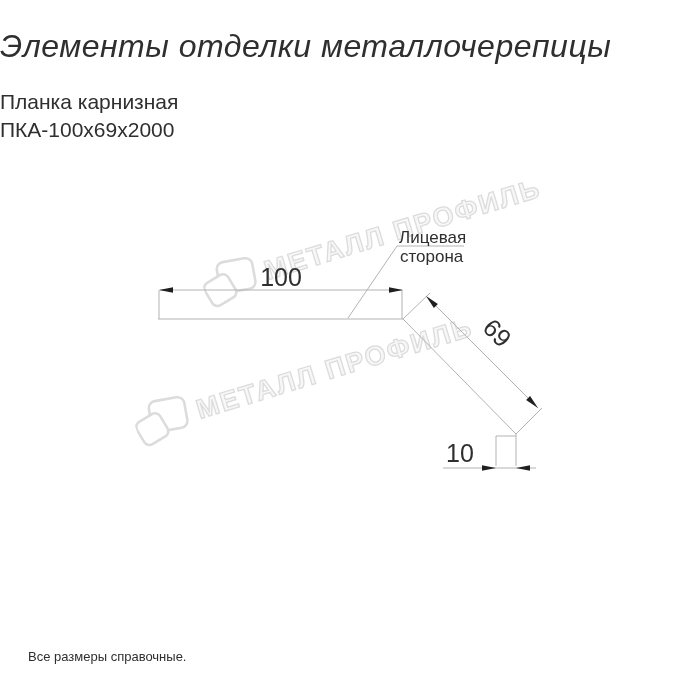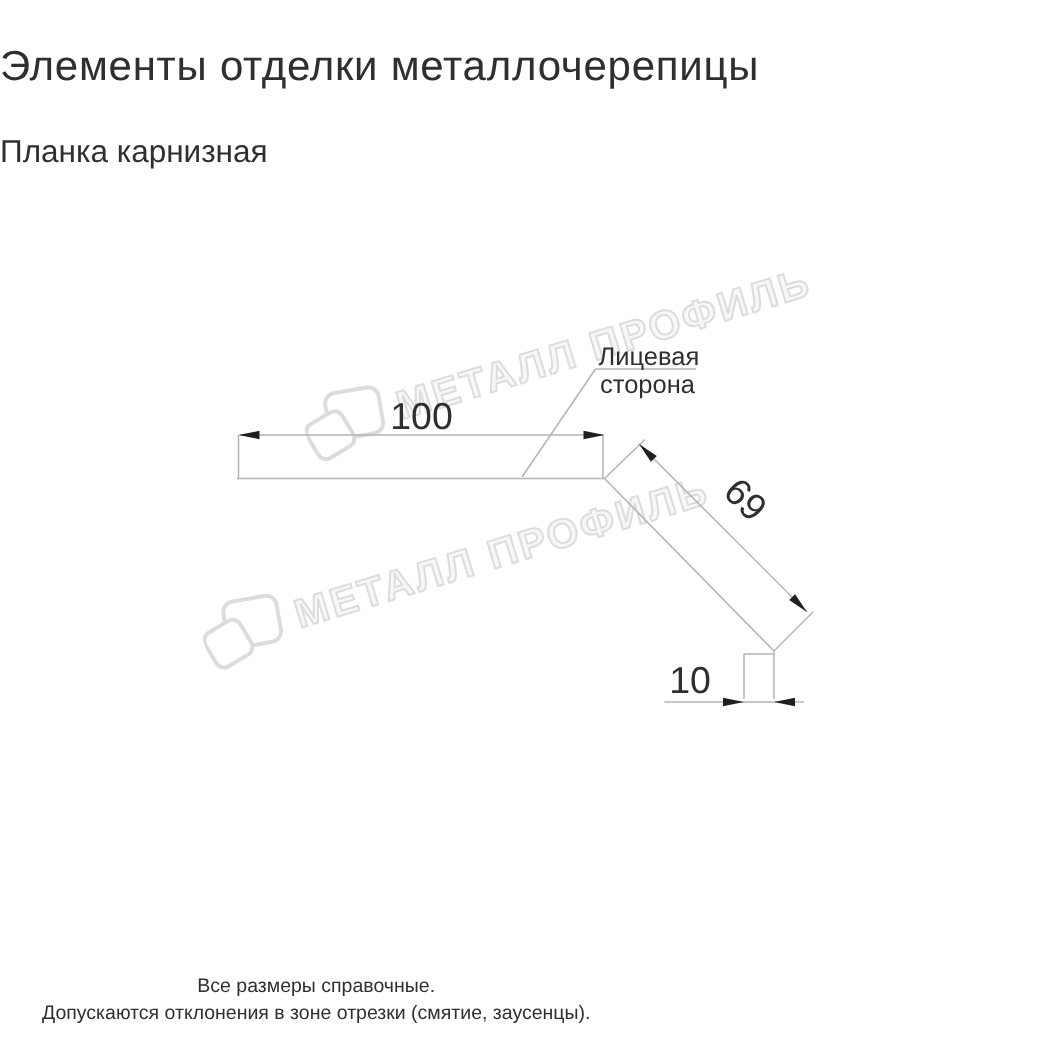--- a/index.html
+++ b/index.html
@@ -3,21 +3,21 @@
 <meta charset="utf-8">
 <style>
   :root{
     --bg:#ffffff; --ink:#2f2f2f; --line:#b3b3b3; --arrow:#1f1f1f; --wm:#dcdcdc;
   }
   html,body{margin:0;padding:0;background:var(--bg);}
   .stage{
     position:relative;width:700px;height:700px;background:var(--bg);
     overflow:hidden;font-family:"Liberation Sans","DejaVu Sans",sans-serif;color:var(--ink);
   }
-  .page-title{position:absolute;top:28px;left:0;width:700px;font-size:28px;letter-spacing:.5px;}
+  .page-title{position:absolute;top:28px;left:0;width:700px;font-size:32px;letter-spacing:.5px;font-style:italic;}
   .product-name{position:absolute;top:90px;left:0;width:692px;font-size:21px;}
   .product-code{position:absolute;top:118px;left:0;width:700px;font-size:21px;}
 
   .watermark{
     position:absolute;display:flex;align-items:center;gap:8px;
     transform-origin:0 50%;height:48px;pointer-events:none;
   }
   .wm1{left:204px;top:266px;transform:rotate(-17deg);}
   .wm2{left:136px;top:405px;transform:rotate(-17deg);}
   .wm-text{
@@ -49,20 +49,21 @@
   <div class="watermark wm2">
     <svg width="56" height="46" viewBox="0 0 56 46">
       <rect x="17" y="3" width="36" height="31" rx="7" transform="rotate(7 35 18)" class="cloud"></rect>
       <rect x="2" y="15" width="27" height="26" rx="6" transform="rotate(-14 15 28)" class="cloud"></rect>
     </svg>
     <span class="wm-text">МЕТАЛЛ ПРОФИЛЬ</span>
   </div>
 
   <div class="page-title">Элементы отделки металлочерепицы</div>
   <div class="product-name">Планка карнизная</div>
+  <div class="product-code">ПКА-100х69х2000</div>
 
   <svg class="drawing" width="700" height="700" viewBox="0 0 700 700">
 
     <g>
       <line class="dline" x1="158" y1="319" x2="403" y2="319"></line>
       <line class="dline" x1="403" y1="319" x2="516" y2="434"></line>
       <line class="dline" x1="496" y1="436" x2="516" y2="436"></line>
       <line class="dline" x1="496" y1="436" x2="496" y2="466"></line>
       <line class="dline" x1="516" y1="433" x2="516" y2="466"></line>
     </g>
@@ -107,16 +108,15 @@
     <g>
       <line class="dline" x1="397" y1="246" x2="464" y2="246"></line>
       <line class="dline" x1="397" y1="246" x2="348" y2="318"></line>
       <text class="note-label" x="399" y="243">Лицевая</text>
       <text class="note-label" x="400" y="262">сторона</text>
     </g>
   </svg>
 
   <div class="footnotes">
     <div>Все размеры справочные.</div>
-    <div>Допускаются отклонения в зоне отрезки (смятие, заусенцы).</div>
   </div>
 
 </div>
 
 </body></html>

